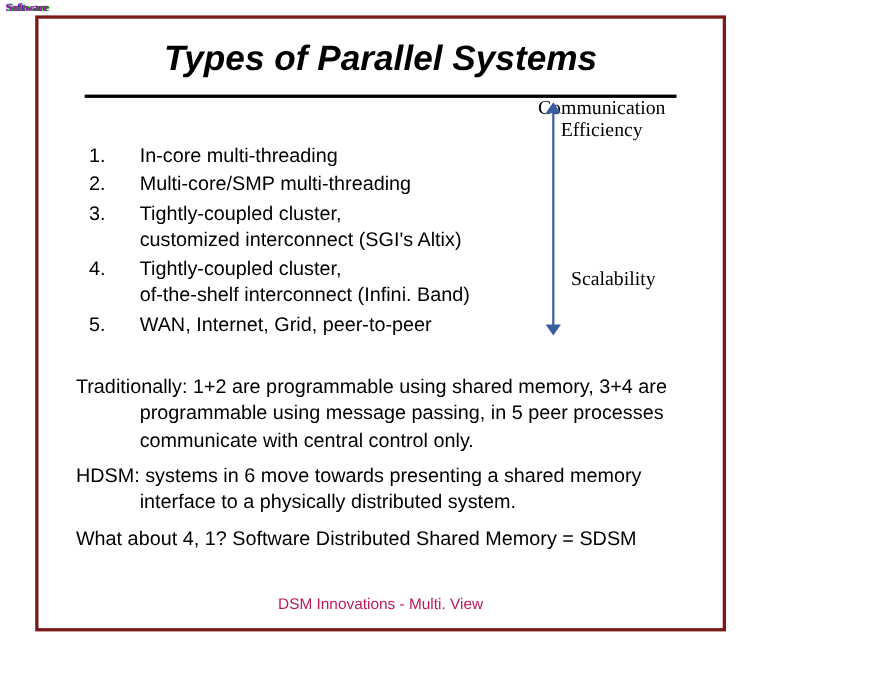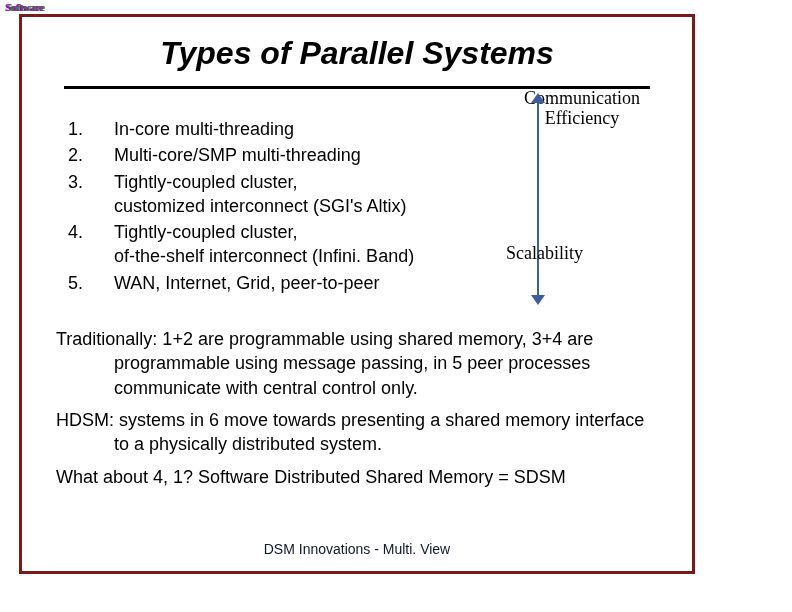--- a/index.html
+++ b/index.html
@@ -18,23 +18,23 @@
     height: 22px;
     font-family: Georgia, serif;
     font-size: 10px;
     font-weight: bold;
     color: #a020a0;
     text-shadow: 1px 0 #00aa00, -1px 0 #6600cc;
     z-index: 2;
   }
   .frame {
     position: absolute;
-    left: 19px;
+    left: 32px;
     top: 14px;
-    width: 676px;
+    width: 628px;
     height: 560px;
     border: 3px solid #7a1a1a;
     background: #fff;
     padding: 0;
   }
   .title {
     font-family: Arial, sans-serif;
     font-style: italic;
     font-weight: bold;
     font-size: 32px;
@@ -42,21 +42,21 @@
     margin-top: 18px;
     color: #000;
   }
   .hr {
     border: none;
     border-top: 3px solid #000;
     margin: 14px 42px 0 42px;
   }
   .content {
     position: relative;
-    padding: 28px 28px 0 28px;
+    padding: 40px 28px 0 28px;
     font-size: 18px;
     color: #000;
     line-height: 1.35;
   }
   .ol {
     list-style: none;
     padding: 0;
     margin: 0 0 0 18px;
   }
   .ol li {
@@ -131,21 +131,21 @@
     text-indent: -58px;
     padding-left: 58px;
   }
   .footer {
     position: absolute;
     bottom: 14px;
     width: 100%;
     left: 0;
     text-align: center;
     font-size: 14px;
-    color: #0f172a;
+    color: #be185d;
   }
 </style>
 </head>
 <body>
 
 <div class="logo">Software</div>
 
 <div class="frame">
   <div class="title">Types of Parallel Systems</div>
   <hr class="hr">

